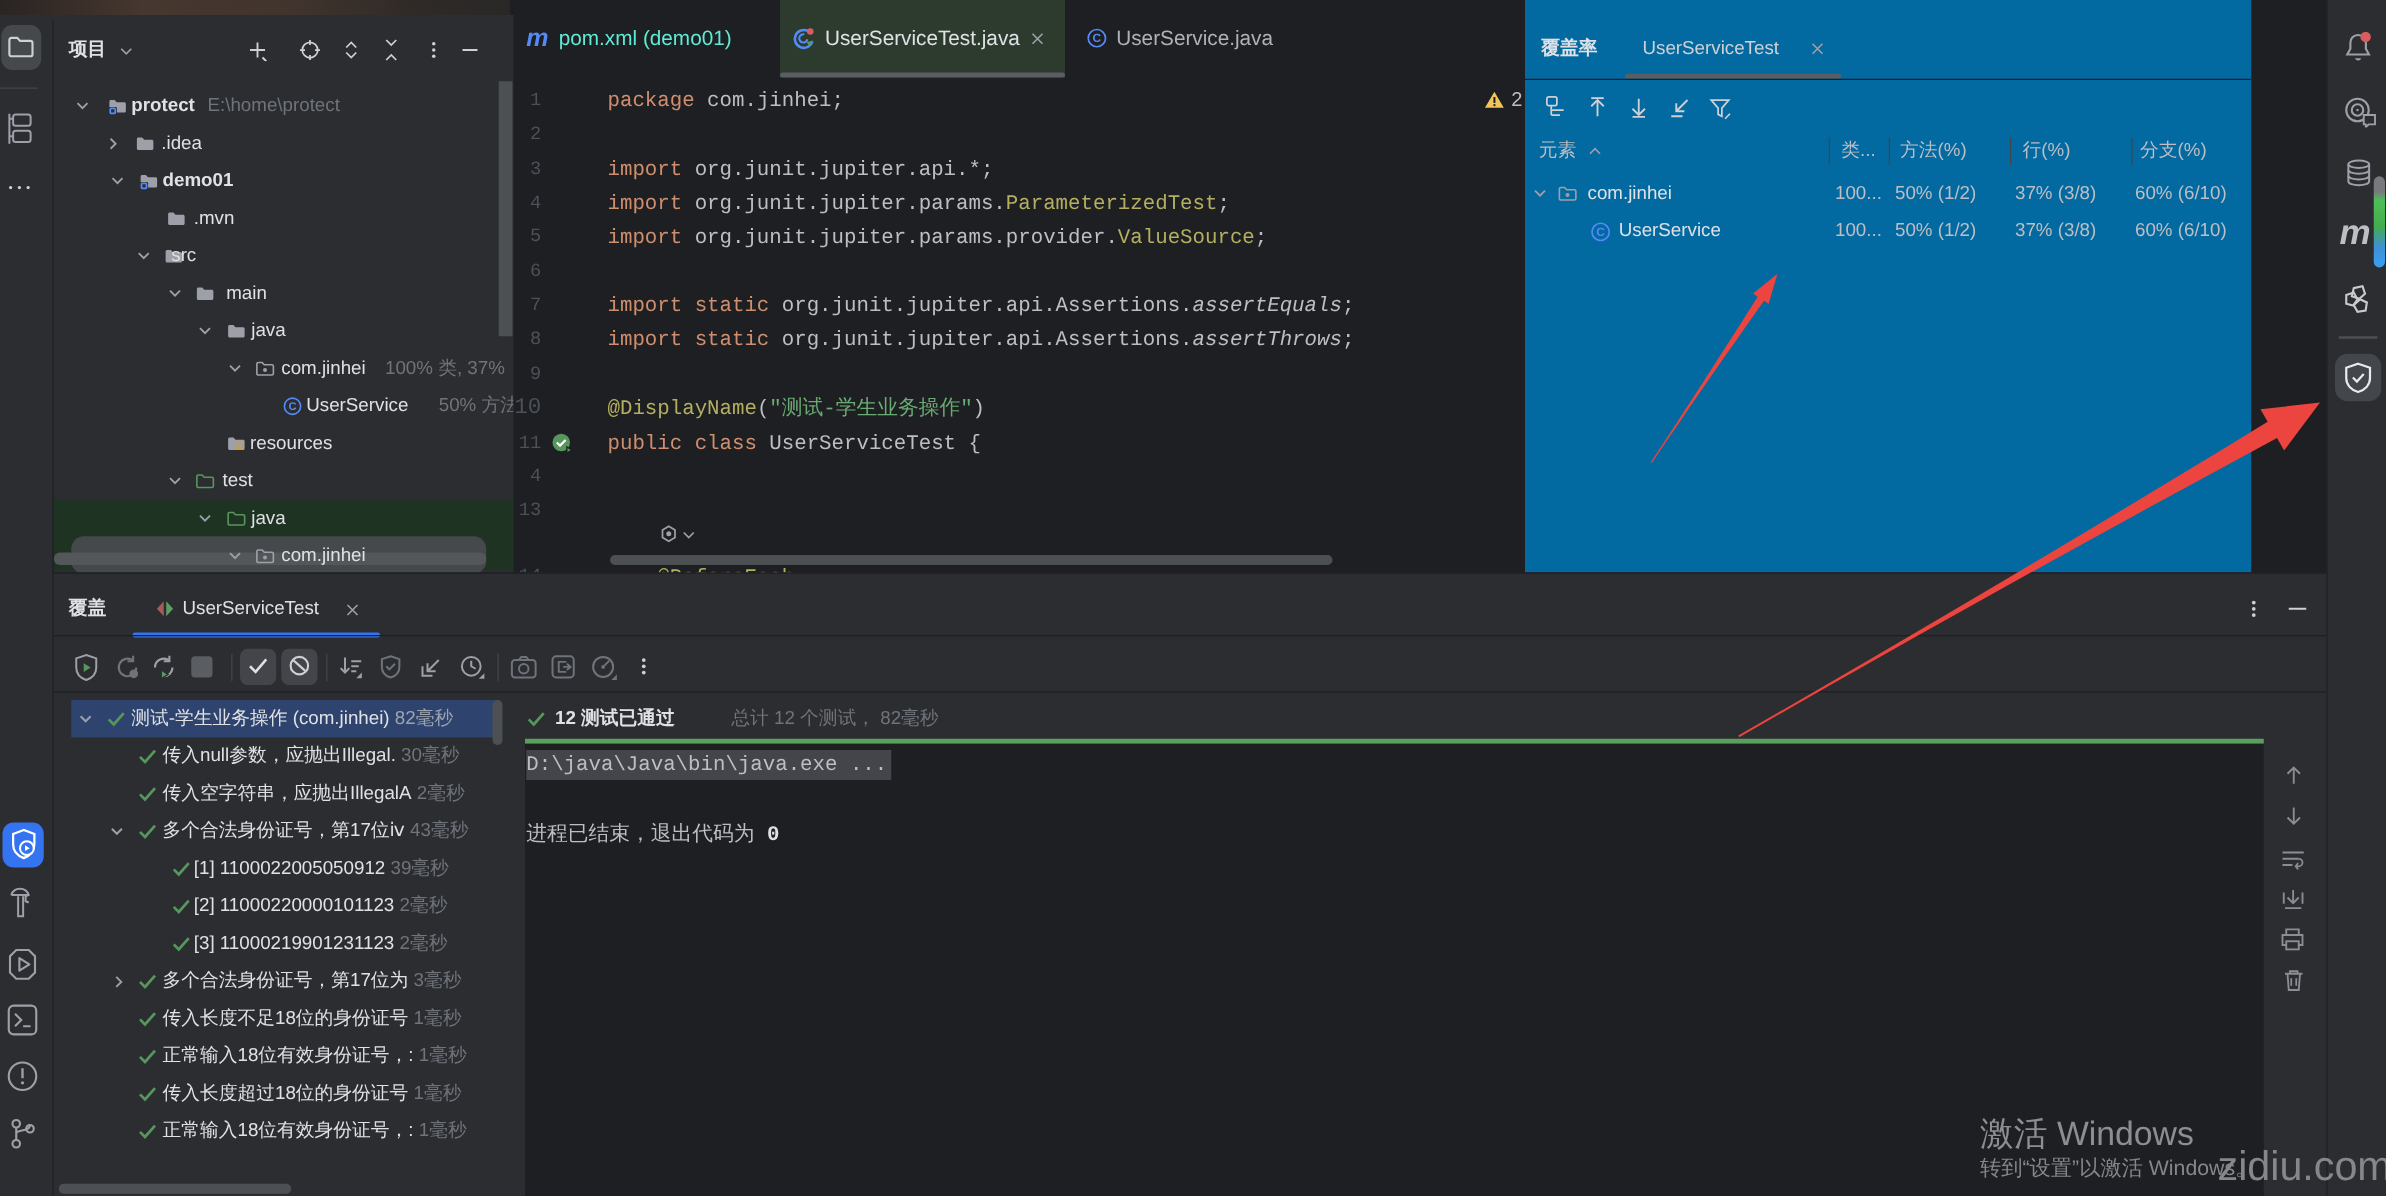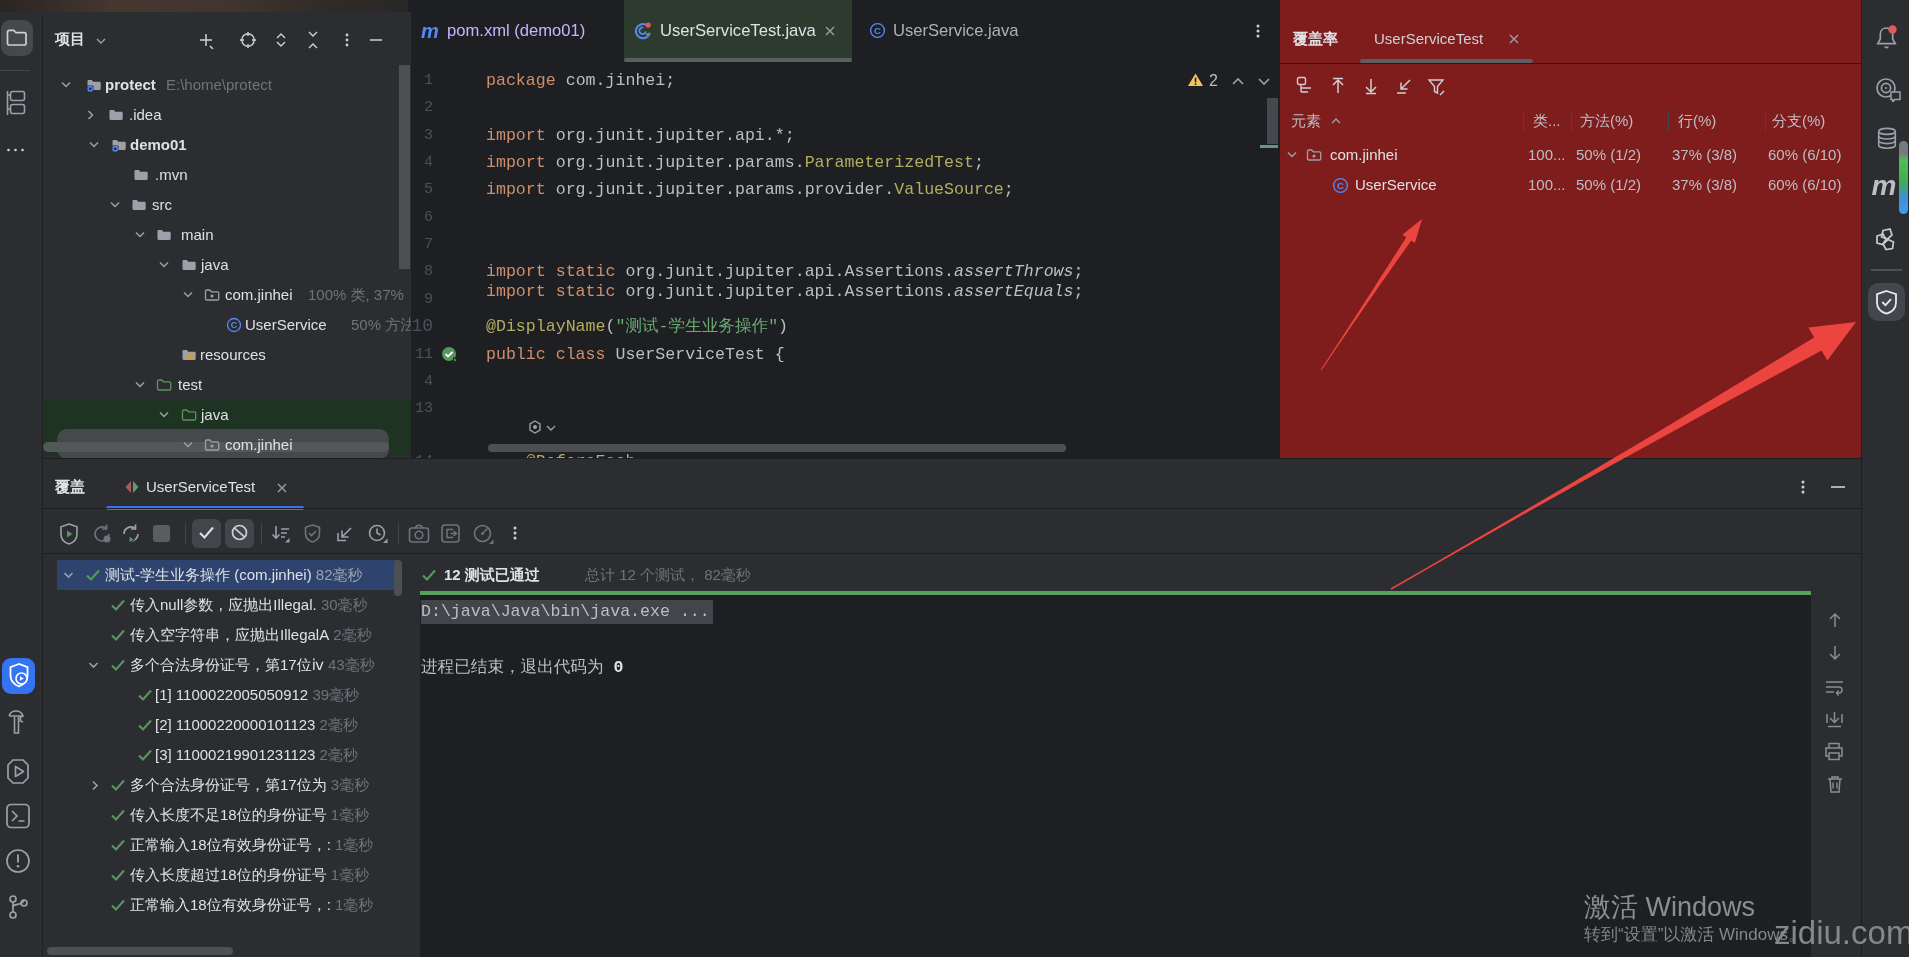--- a/index.html
+++ b/index.html
@@ -133,21 +133,21 @@
   <svg class="ic" style="left:90px;top:151px" width="16" height="16" viewBox="0 0 16 16">
         <path d="M1.5 4.2c0-.7.5-1.2 1.2-1.2h3l1.7 1.8h6.1c.7 0 1.2.5 1.2 1.2v5.8c0 .7-.5 1.2-1.2 1.2H2.7c-.7 0-1.2-.5-1.2-1.2z" fill="#9da0a8"></path>
       </svg>
       <div class="abs" style="left:112px;top:144px;height:30px;line-height:30px;color:#dfe1e5;white-space:nowrap">.mvn</div>
   <svg class="ic" style="left:66px;top:185px" width="12" height="8" viewBox="0 0 12 8">
         <path d="M2 1.5l4 4 4-4" stroke="#9da0a8" stroke-width="1.5" fill="none"></path>
       </svg>
       <svg class="ic" style="left:88px;top:181px" width="16" height="16" viewBox="0 0 16 16">
         <path d="M1.5 4.2c0-.7.5-1.2 1.2-1.2h3l1.7 1.8h6.1c.7 0 1.2.5 1.2 1.2v5.8c0 .7-.5 1.2-1.2 1.2H2.7c-.7 0-1.2-.5-1.2-1.2z" fill="#9da0a8"></path>
       </svg>
-      <div class="abs" style="left:109px;top:174px;height:30px;line-height:30px;color:#dfe1e5;white-space:nowrap">src</div>
+      <div class="abs" style="left:94px;top:174px;height:30px;line-height:30px;color:#dfe1e5;white-space:nowrap">src</div>
   <svg class="ic" style="left:91px;top:215px" width="12" height="8" viewBox="0 0 12 8">
         <path d="M2 1.5l4 4 4-4" stroke="#9da0a8" stroke-width="1.5" fill="none"></path>
       </svg>
       <svg class="ic" style="left:113px;top:211px" width="16" height="16" viewBox="0 0 16 16">
         <path d="M1.5 4.2c0-.7.5-1.2 1.2-1.2h3l1.7 1.8h6.1c.7 0 1.2.5 1.2 1.2v5.8c0 .7-.5 1.2-1.2 1.2H2.7c-.7 0-1.2-.5-1.2-1.2z" fill="#9da0a8"></path>
       </svg>
       <div class="abs" style="left:138px;top:204px;height:30px;line-height:30px;color:#dfe1e5;white-space:nowrap">main</div>
   <svg class="ic" style="left:115px;top:245px" width="12" height="8" viewBox="0 0 12 8">
         <path d="M2 1.5l4 4 4-4" stroke="#9da0a8" stroke-width="1.5" fill="none"></path>
       </svg>
@@ -198,21 +198,21 @@
       </svg>
       <div class="abs" style="left:182px;top:414px;height:30px;line-height:30px;color:#dfe1e5;white-space:nowrap">com.jinhei</div>
 
 <div class="abs" style="left:356px;top:49px;width:11px;height:204px;background:#4d5053;"></div>
 </div>
 
 <div class="abs" id="editor" style="left:411px;top:0;width:869px;height:458px;background:#1e1f22;overflow:hidden;font-size:16.6px;">
   <div class="abs" style="left:213px;top:0;width:228px;height:62px;background:#2c3b2e;"></div>
   <div class="abs" style="left:213px;top:58px;width:228px;height:4px;background:#5a5d61;border-radius:2px;"></div>
   <div class="abs" style="left:10px;top:14px;width:22px;height:34px;line-height:34px;font-style:italic;font-weight:bold;color:#548af7;font-size:20px;">m</div>
-  <div class="abs" style="left:36px;top:14px;height:34px;line-height:34px;color:#c4b5fd;">pom.xml (demo01)</div>
+  <div class="abs" style="left:36px;top:14px;height:34px;line-height:34px;color:#5eead4;">pom.xml (demo01)</div>
   <svg class="ic" style="left:222px;top:21px" width="20" height="20" viewBox="0 0 20 20">
 <path d="M16.8 12.1a7.1 7.1 0 1 1-3.4-8.2" stroke="#548af7" stroke-width="2.1" fill="none"></path>
 <path d="M12.9 10.4a3.3 3.3 0 1 1-2.5-3.9" stroke="#548af7" stroke-width="1.7" fill="none"></path>
 <circle cx="15.2" cy="4.1" r="2.6" fill="#db5c5c"></circle>
 <path d="M12.2 12.6l5.4-1.2-3.2 4.6z" fill="#57965c"></path>
       </svg>
   <div class="abs" style="left:249px;top:14px;height:34px;line-height:34px;color:#dfe1e5;">UserServiceTest.java</div>
   <svg class="ic" style="left:413px;top:25px" width="12" height="12" viewBox="0 0 12 12">
         <path d="M2 2l8 8M10 2l-8 8" stroke="#9da0a8" stroke-width="1.3"></path>
       </svg>
@@ -230,21 +230,21 @@
   <div class="abs mono code" style="left:75px;top:67px;height:27px;line-height:27px;"><k>package</k> com.jinhei;</div>
   <div class="abs mono" style="left:0;top:94px;width:22px;height:27px;line-height:27px;text-align:right;color:#4b5059;font-size:15px;">2</div>
   <div class="abs mono" style="left:0;top:122px;width:22px;height:27px;line-height:27px;text-align:right;color:#4b5059;font-size:15px;">3</div>
   <div class="abs mono code" style="left:75px;top:122px;height:27px;line-height:27px;"><k>import</k> org.junit.jupiter.api.*;</div>
   <div class="abs mono" style="left:0;top:149px;width:22px;height:27px;line-height:27px;text-align:right;color:#4b5059;font-size:15px;">4</div>
   <div class="abs mono code" style="left:75px;top:149px;height:27px;line-height:27px;text-align:center;"><k>import</k> org.junit.jupiter.params.<a>ParameterizedTest</a>;</div>
   <div class="abs mono" style="left:0;top:176px;width:22px;height:27px;line-height:27px;text-align:right;color:#4b5059;font-size:15px;">5</div>
   <div class="abs mono code" style="left:75px;top:176px;height:27px;line-height:27px;"><k>import</k> org.junit.jupiter.params.provider.<a>ValueSource</a>;</div>
   <div class="abs mono" style="left:0;top:204px;width:22px;height:27px;line-height:27px;text-align:right;color:#4b5059;font-size:15px;">6</div>
   <div class="abs mono" style="left:0;top:231px;width:22px;height:27px;line-height:27px;text-align:right;color:#4b5059;font-size:15px;">7</div>
-  <div class="abs mono code" style="left:75px;top:231px;height:27px;line-height:27px;margin-top:47px;"><k>import static</k> org.junit.jupiter.api.Assertions.<em>assertEquals</em>;</div>
+  <div class="abs mono code" style="left:75px;top:231px;height:27px;line-height:27px;"><k>import static</k> org.junit.jupiter.api.Assertions.<em>assertEquals</em>;</div>
   <div class="abs mono" style="left:0;top:258px;width:22px;height:27px;line-height:27px;text-align:right;color:#4b5059;font-size:15px;">8</div>
   <div class="abs mono code" style="left:75px;top:258px;height:27px;line-height:27px;"><k>import static</k> org.junit.jupiter.api.Assertions.<em>assertThrows</em>;</div>
   <div class="abs mono" style="left:0;top:286px;width:22px;height:27px;line-height:27px;text-align:right;color:#4b5059;font-size:15px;">9</div>
   <div class="abs mono" style="left:0;top:313px;width:22px;height:27px;line-height:27px;text-align:right;color:#4b5059;font-size:18px;">10</div>
   <div class="abs mono code" style="left:75px;top:313px;height:27px;line-height:27px;"><a>@DisplayName</a>(<s>"测试-学生业务操作"</s>)</div>
   <div class="abs mono" style="left:0;top:341px;width:22px;height:27px;line-height:27px;text-align:right;color:#4b5059;font-size:15px;">11</div>
   <div class="abs mono code" style="left:75px;top:341px;height:27px;line-height:27px;"><k>public class</k> UserServiceTest {</div>
   <div class="abs mono" style="left:0;top:368px;width:22px;height:27px;line-height:27px;text-align:right;color:#4b5059;font-size:15px;">4</div>
   <div class="abs mono" style="left:0;top:395px;width:22px;height:27px;line-height:27px;text-align:right;color:#4b5059;font-size:15px;">13</div>
   <div class="abs mono" style="left:0;top:448px;width:22px;height:27px;line-height:27px;text-align:right;color:#4b5059;font-size:15px;">14</div>
@@ -269,21 +269,21 @@
         <path d="M2 7l5-5 5 5" stroke="#9da0a8" stroke-width="1.6" fill="none"></path>
       </svg>
   <svg class="ic" style="left:846px;top:77px" width="14" height="9" viewBox="0 0 14 9">
         <path d="M2 2l5 5 5-5" stroke="#9da0a8" stroke-width="1.6" fill="none"></path>
       </svg>
   <div class="abs" style="left:856px;top:98px;width:11px;height:46px;background:#45484c;"></div>
       <div class="abs" style="left:849px;top:145px;width:18px;height:3px;background:#63998c;"></div>
   <div class="abs" style="left:77px;top:444px;width:578px;height:8px;background:#4d5053;border-radius:4px;"></div>
 </div>
 
-<div class="abs" id="coverage" style="left:1280px;top:0;width:581px;height:458px;background:#7f1d1d;overflow:hidden;">
+<div class="abs" id="coverage" style="left:1220px;top:0;width:581px;height:458px;background:#0369a1;overflow:hidden;">
   <div class="abs" style="left:13px;top:22px;height:34px;line-height:34px;font-weight:bold;color:#dfe1e5;">覆盖率</div>
   <div class="abs" style="left:94px;top:22px;height:34px;line-height:34px;color:#cfd1d5;">UserServiceTest</div>
   <svg class="ic" style="left:228px;top:33px" width="12" height="12" viewBox="0 0 12 12">
         <path d="M2 2l8 8M10 2l-8 8" stroke="#9da0a8" stroke-width="1.3"></path>
       </svg>
   <div class="abs" style="left:80px;top:59px;width:173px;height:4px;background:#5a5d61;border-radius:2px;"></div>
   <div class="abs" style="left:0;top:63px;width:581px;height:1px;background:#1e1f22;"></div>
   <svg class="ic" style="left:16px;top:76px" width="20" height="20" viewBox="0 0 20 20">
 <rect x="1.5" y="1.5" width="8" height="7" rx="1.5" stroke="#ced0d6" stroke-width="1.4" fill="none"></rect>
 <path d="M5 12h10M5 16h7" stroke="#ced0d6" stroke-width="1.4"></path>

